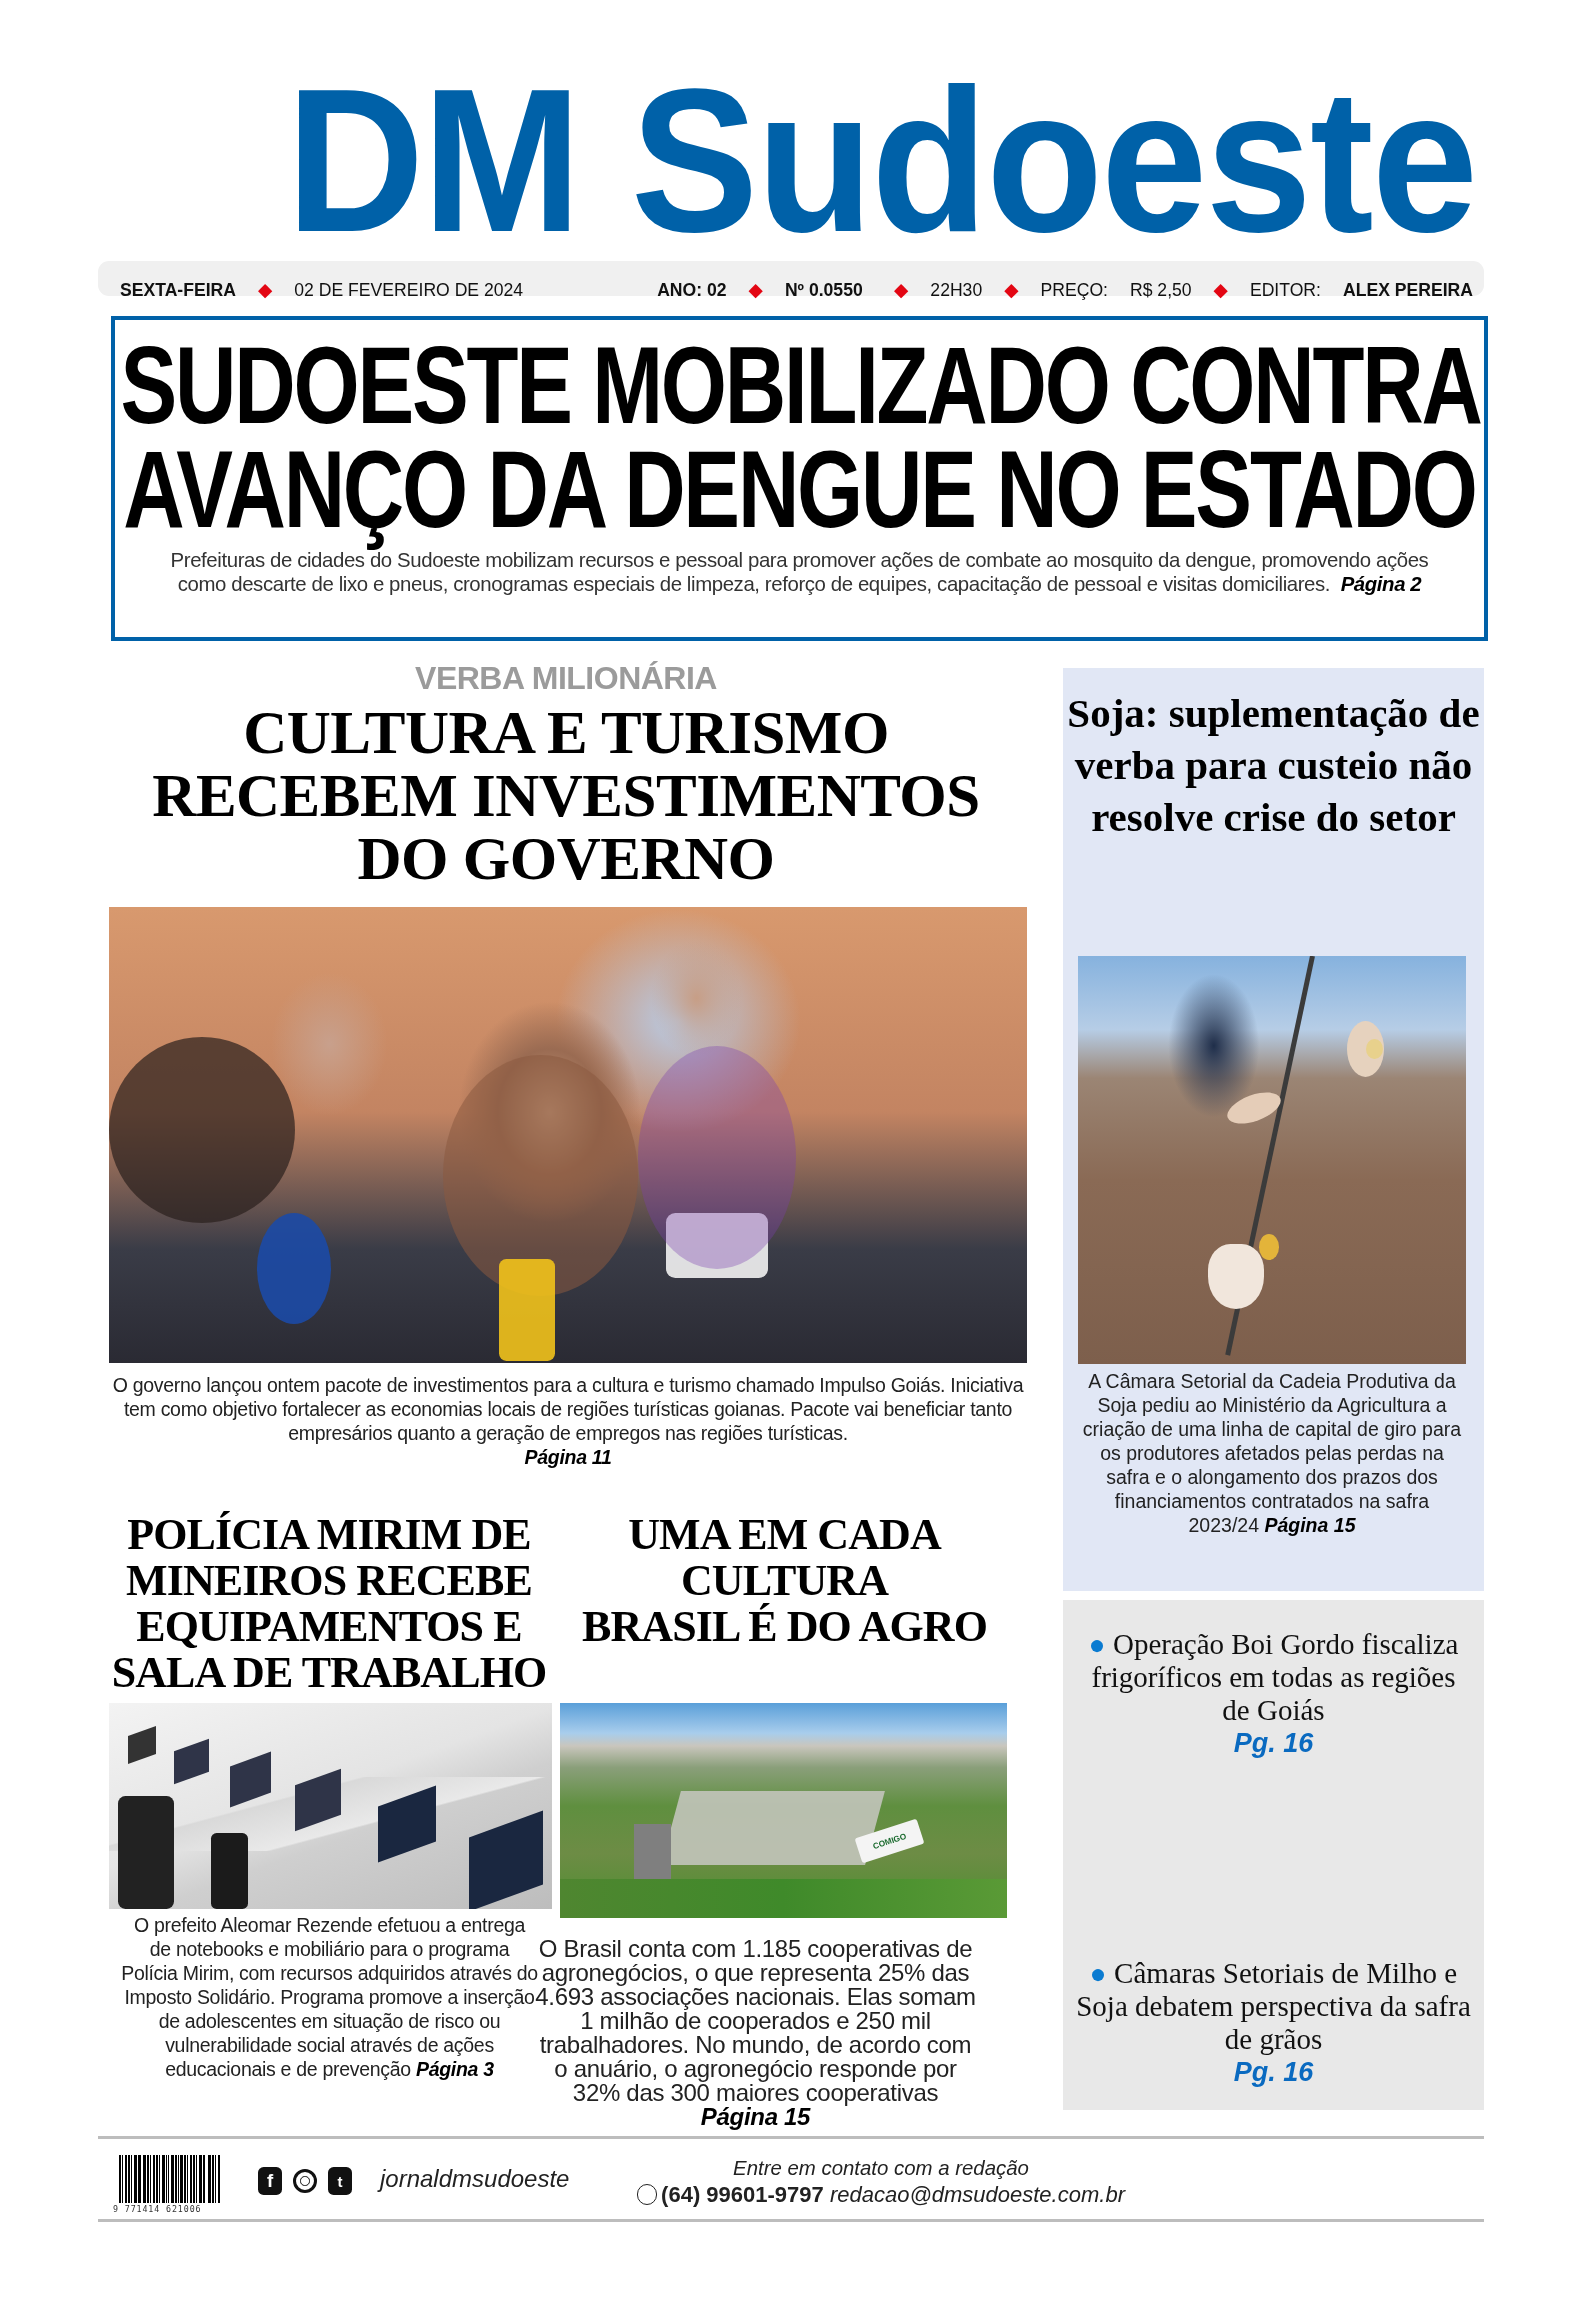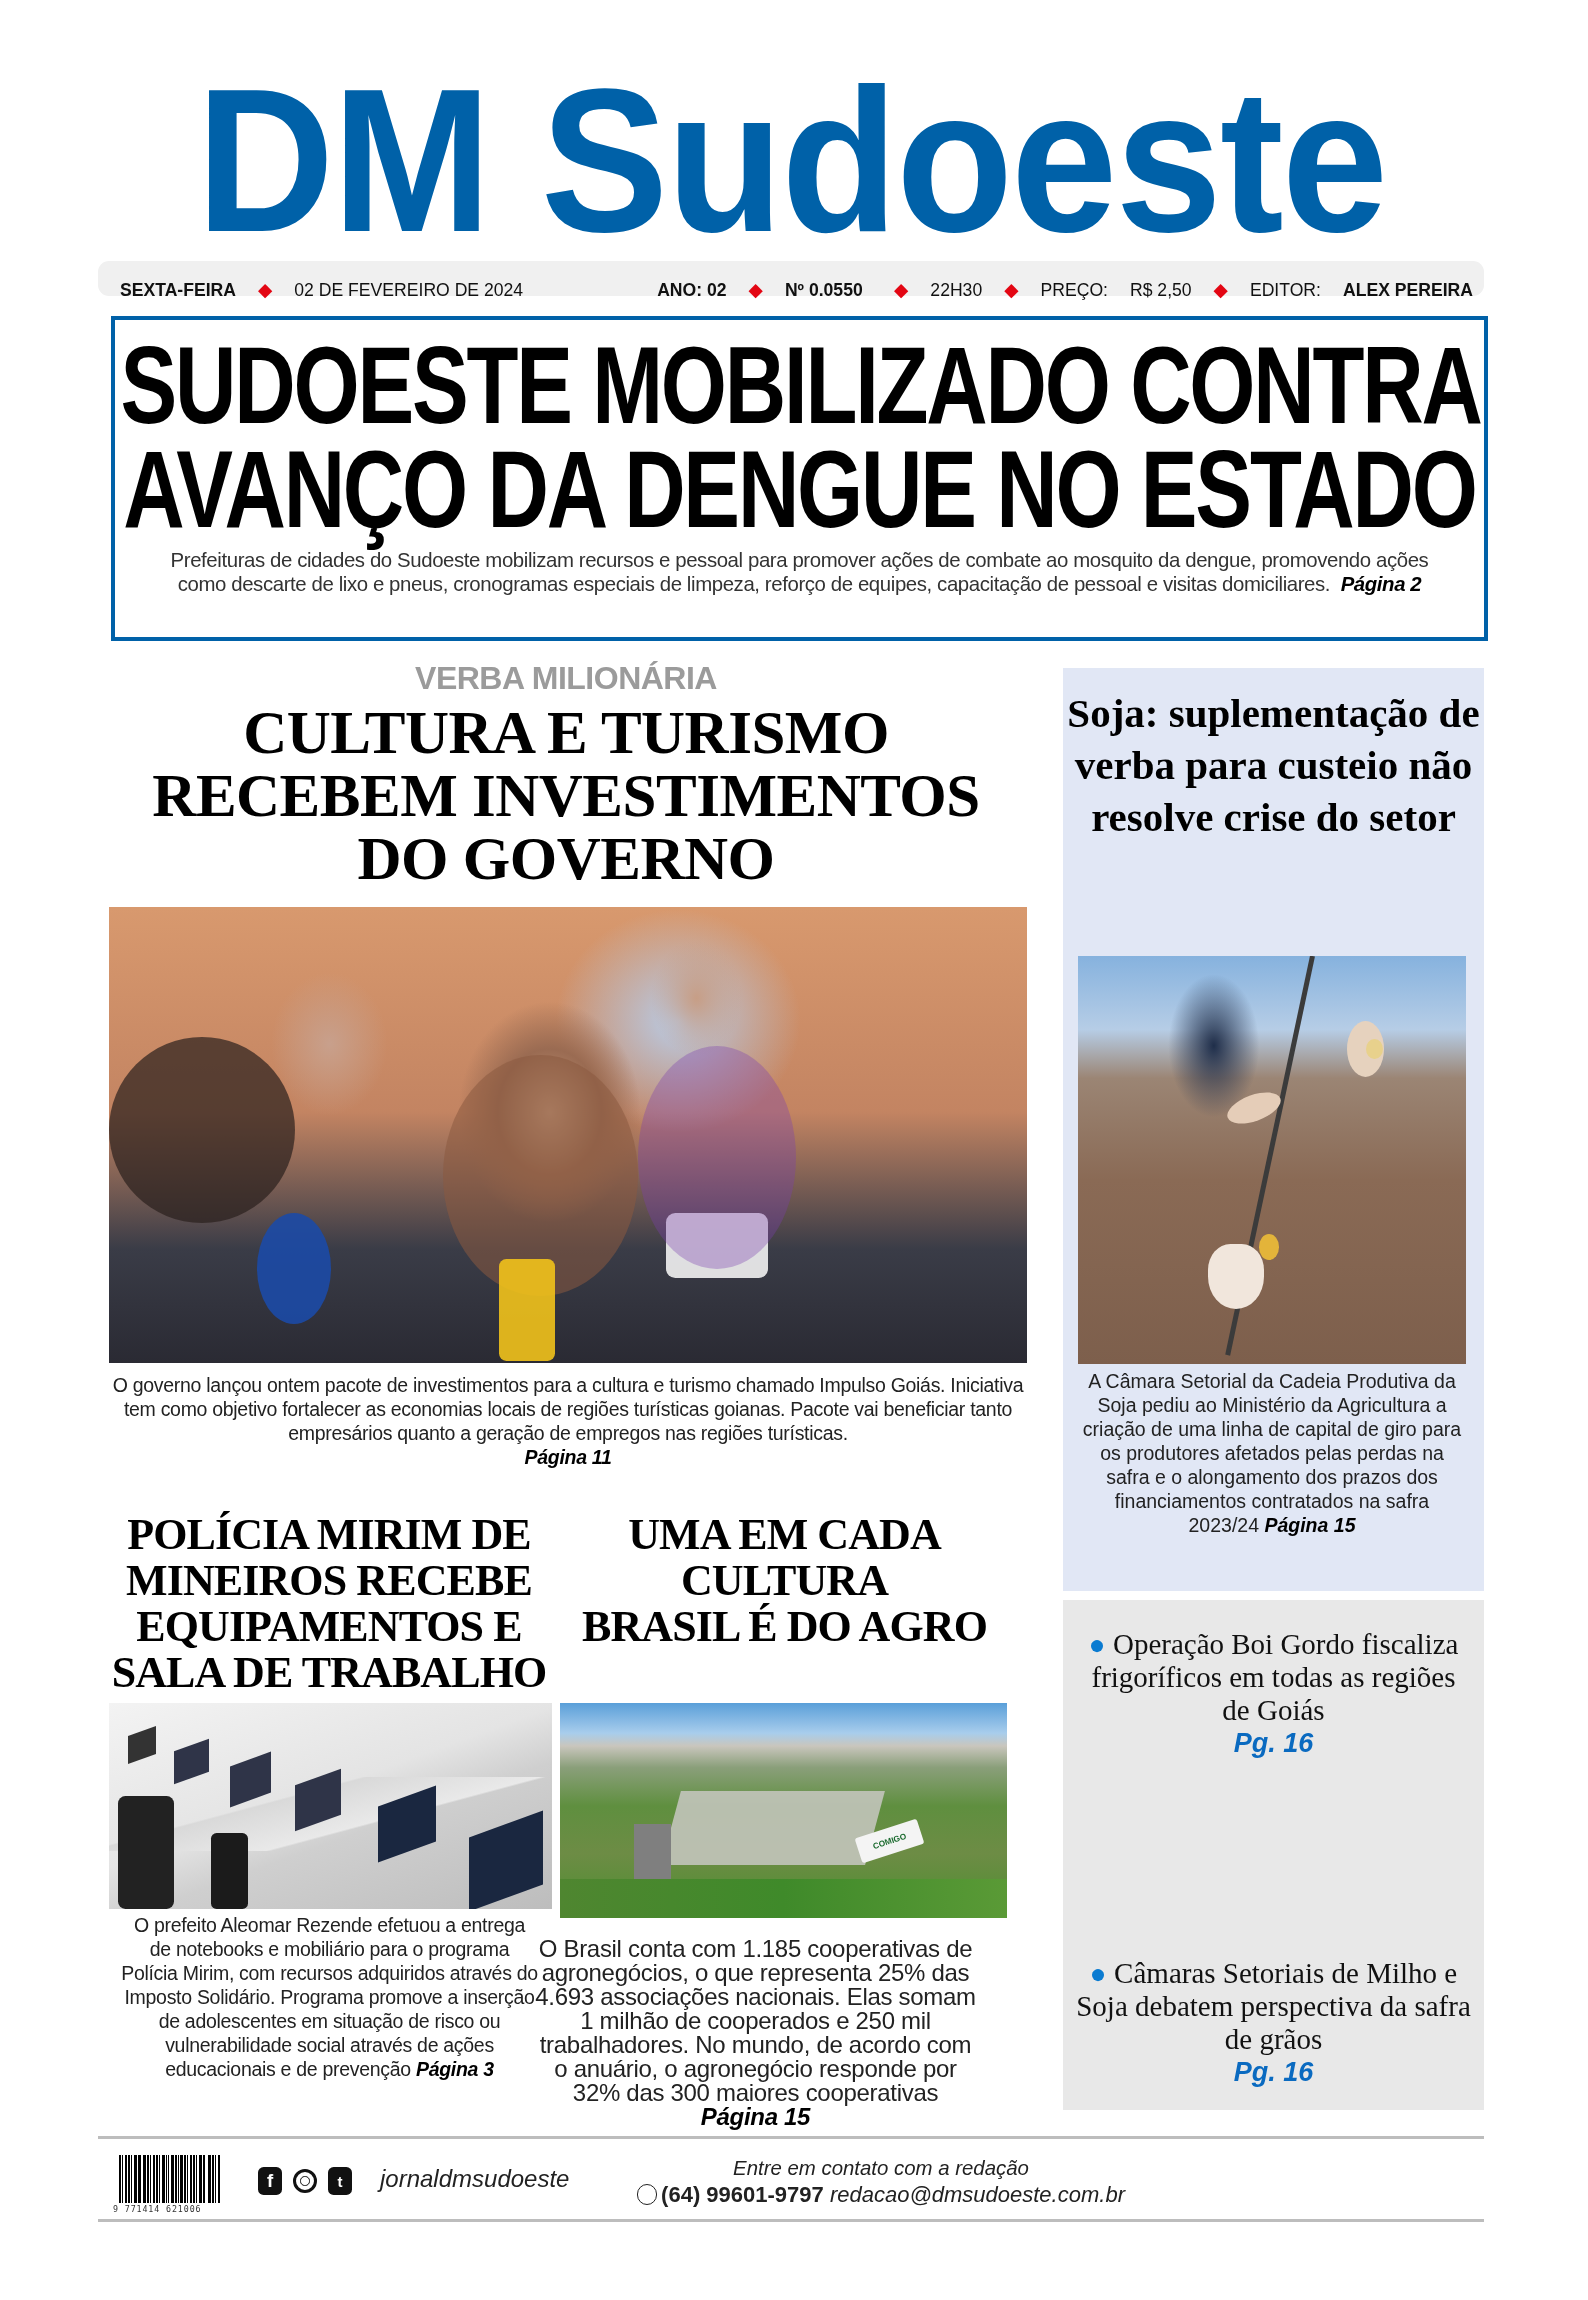--- a/index.html
+++ b/index.html
@@ -2,22 +2,22 @@
 <html style="font-size:15px"><head>
 <meta charset="utf-8">
 <style>
   * { box-sizing: border-box; margin: 0; padding: 0; }
   html, body { width: 1589px; height: 2300px; background: #ffffff; overflow: hidden; }
   body { position: relative; font-family: "Liberation Sans", sans-serif; color: #111; }
   .abs { position: absolute; }
 
   
   .masthead {
-    left: 100px; top: 67px; width: 1382px; height: 186px;
-    text-align: center; color: #0061a8;
+    left: 106px; top: 67px; width: 1382px; height: 186px;
+    text-align: right; color: #0061a8;
     font-family: "Liberation Sans", sans-serif; font-weight: 900;
     font-size: 195px; line-height: 186px; letter-spacing: -1.9px;
   }
   .masthead span { display: inline-block; transform: scaleX(0.98) scaleY(1.05); transform-origin: center; font-weight: bold; }
 
   
   .infobar {
     left: 98px; top: 261px; width: 1386px; height: 35px;
     background: #f0f0f0; border-radius: 11px;
     display: flex; justify-content: space-between; align-items: center;

